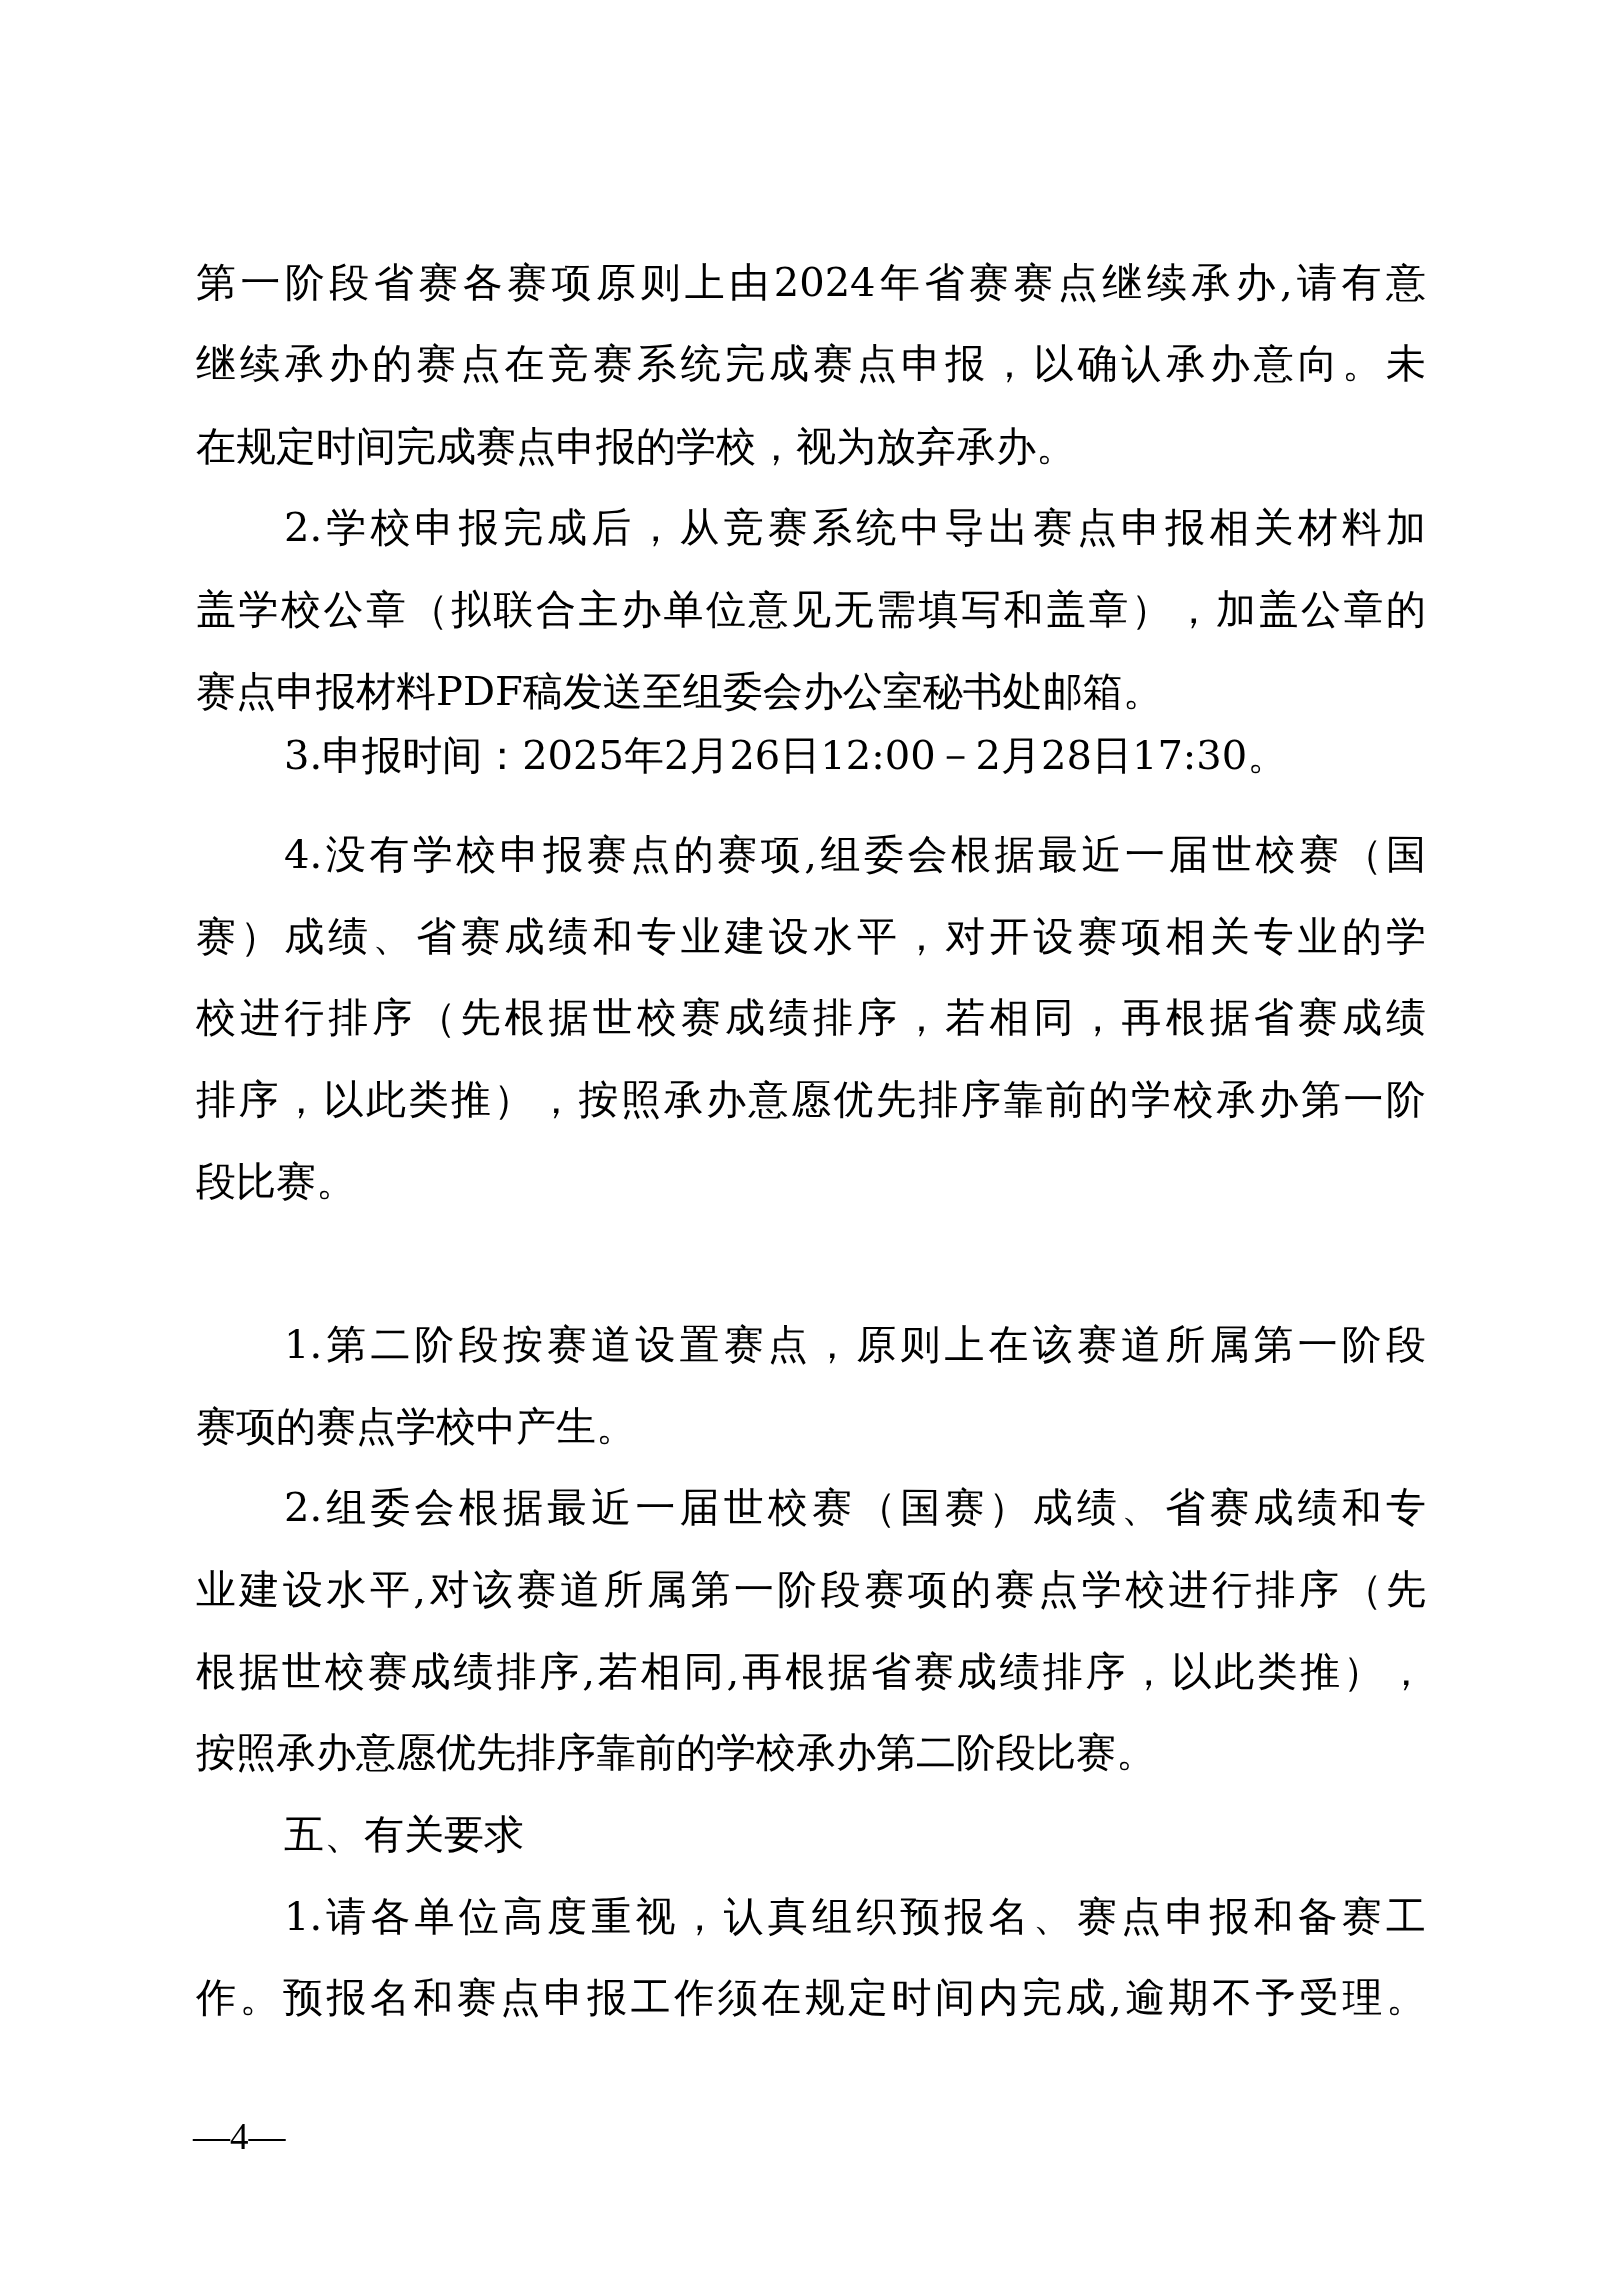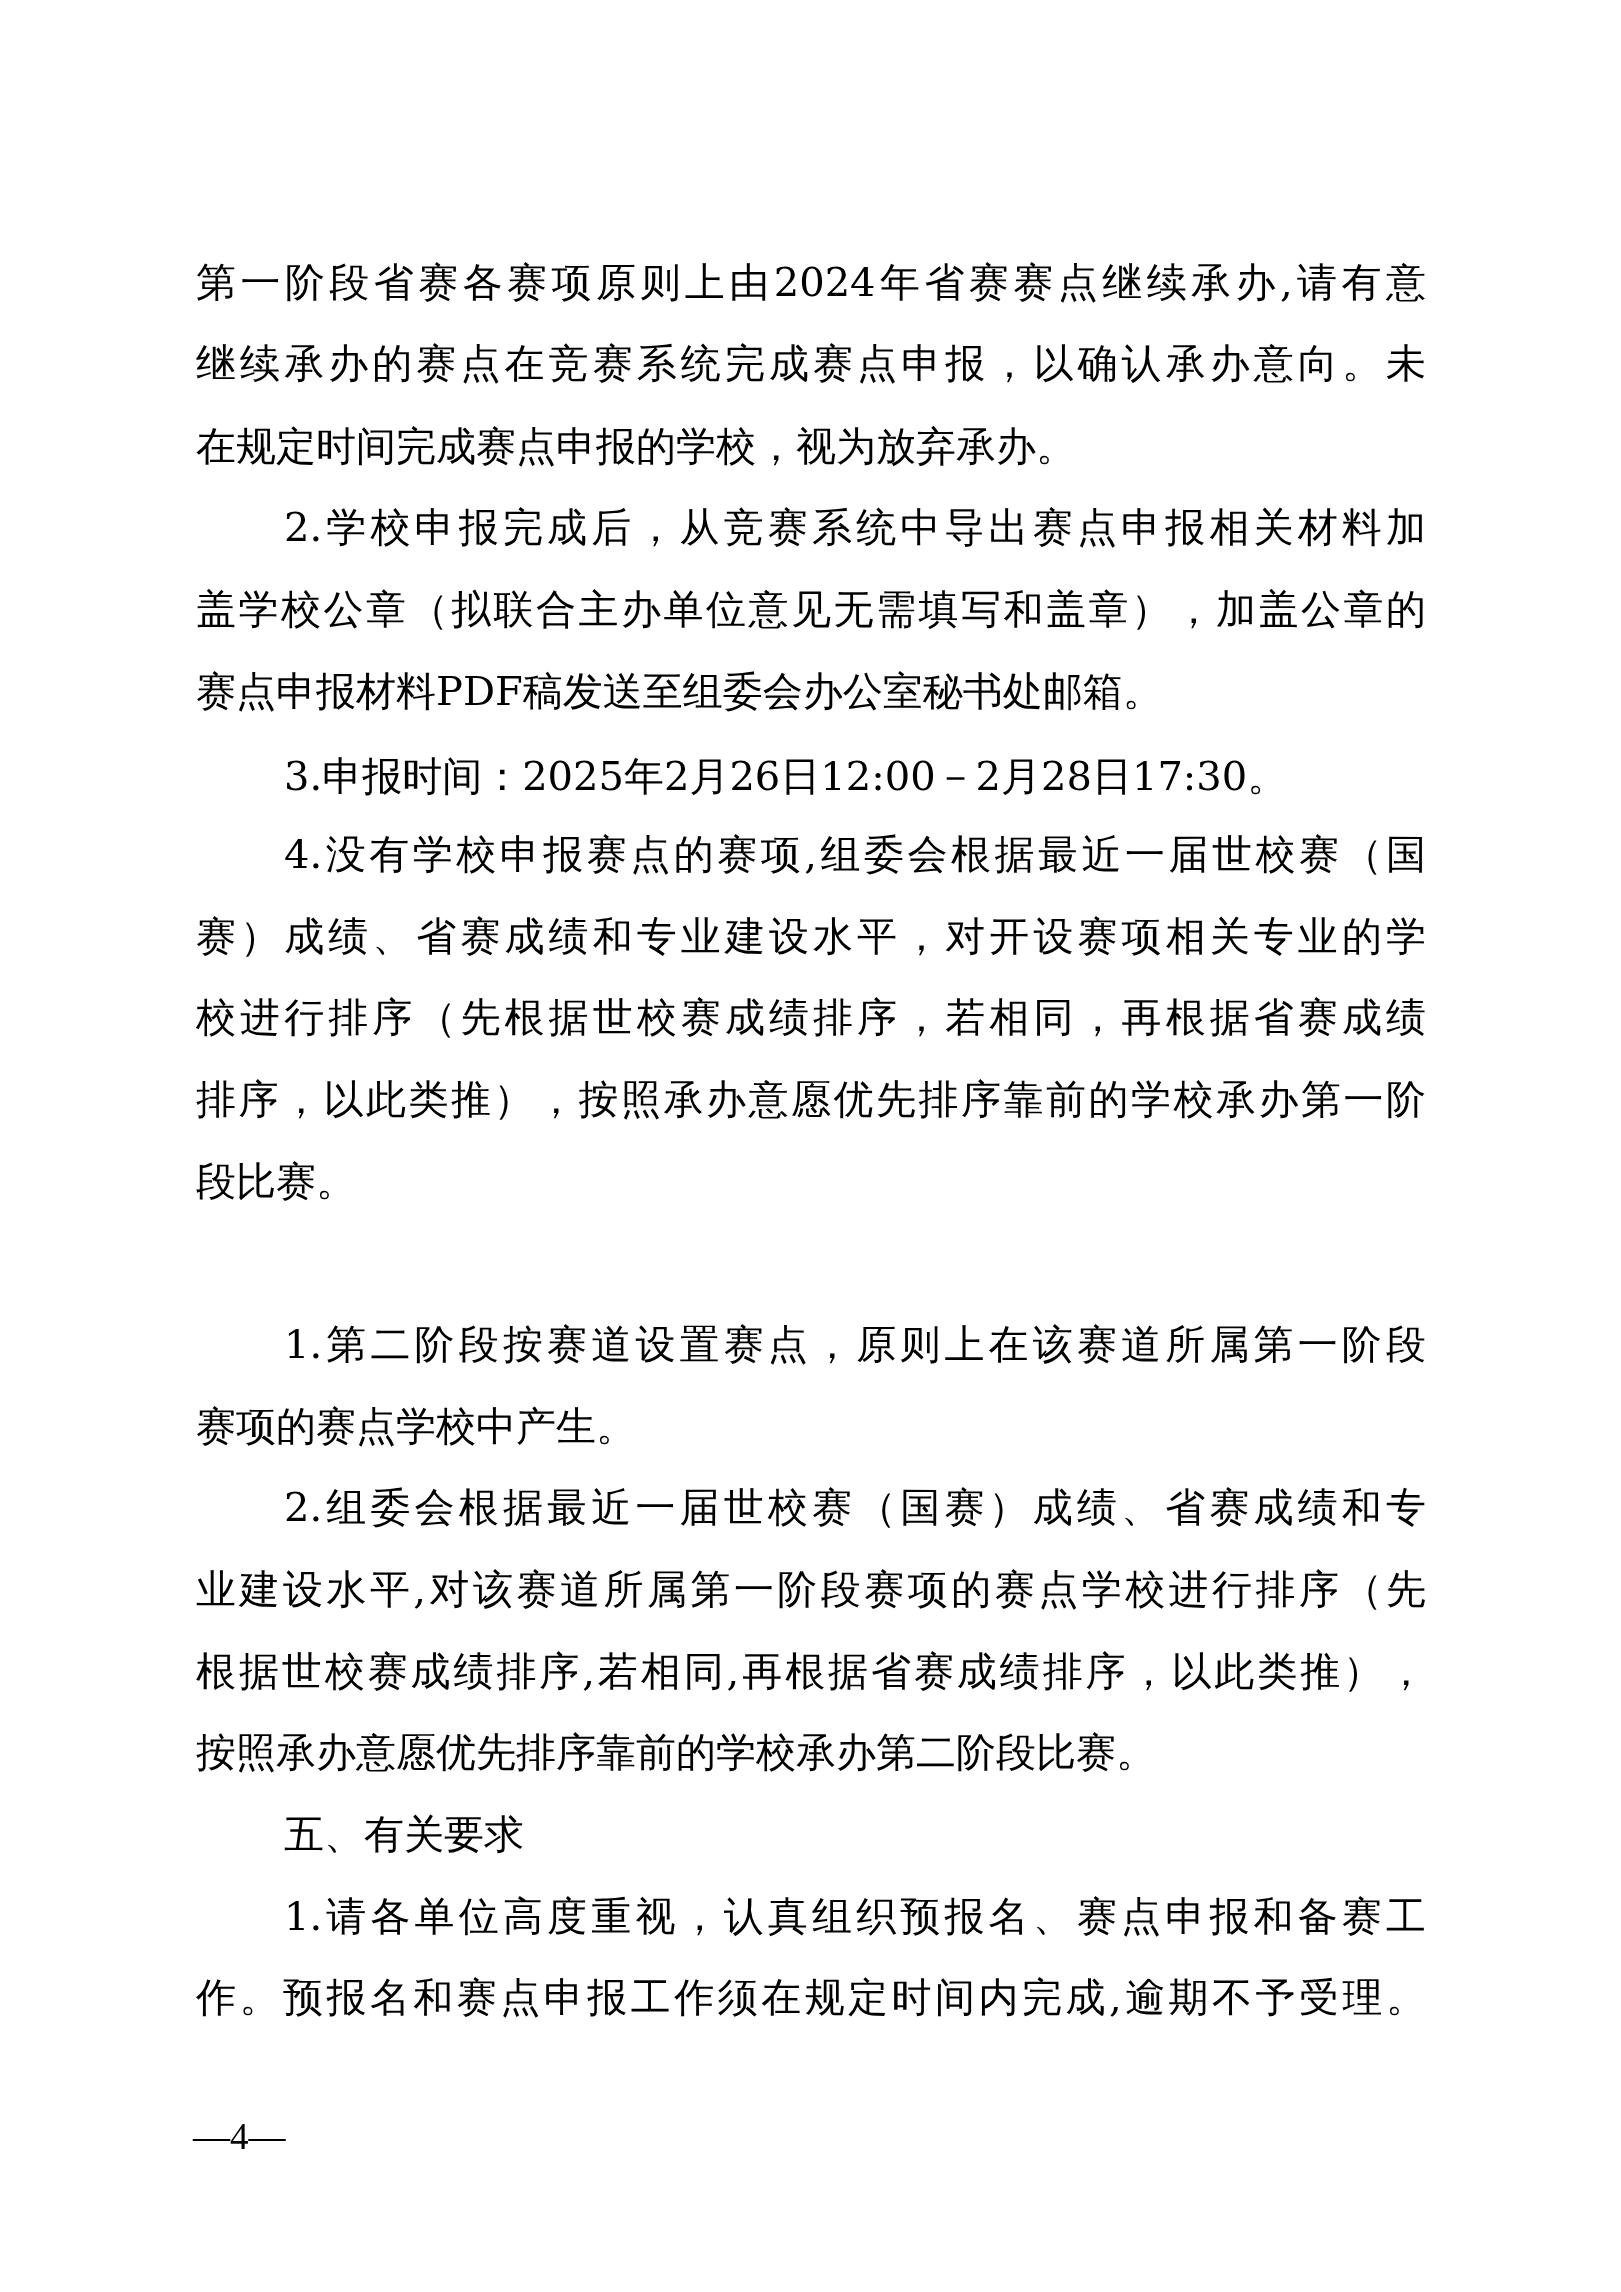--- a/index.html
+++ b/index.html
@@ -71,21 +71,21 @@
 <div class="page">
 
   <div class="line justify" style="top:241px">第一阶段省赛各赛项原则上由2024年省赛赛点继续承办,请有意</div>
   <div class="line justify" style="top:322px">继续承办的赛点在竞赛系统完成赛点申报，以确认承办意向。未</div>
   <div class="line left" style="top:405px">在规定时间完成赛点申报的学校，视为放弃承办。</div>
 
   <div class="line justify indent" style="top:486px">2.学校申报完成后，从竞赛系统中导出赛点申报相关材料加</div>
   <div class="line justify" style="top:568px">盖学校公章（拟联合主办单位意见无需填写和盖章），加盖公章的</div>
   <div class="line left" style="top:650px">赛点申报材料PDF稿发送至组委会办公室秘书处邮箱。</div>
 
-  <div class="line left indent" style="top:735px">3.申报时间：2025年2月26日12:00－2月28日17:30。</div>
+  <div class="line left indent" style="top:714px">3.申报时间：2025年2月26日12:00－2月28日17:30。</div>
 
   <div class="line justify indent" style="top:813px">4.没有学校申报赛点的赛项,组委会根据最近一届世校赛（国</div>
   <div class="line justify" style="top:895px">赛）成绩、省赛成绩和专业建设水平，对开设赛项相关专业的学</div>
   <div class="line justify" style="top:976px">校进行排序（先根据世校赛成绩排序，若相同，再根据省赛成绩</div>
   <div class="line justify" style="top:1058px">排序，以此类推），按照承办意愿优先排序靠前的学校承办第一阶</div>
   <div class="line left" style="top:1140px">段比赛。</div>
 
 
   <div class="line justify indent" style="top:1303px">1.第二阶段按赛道设置赛点，原则上在该赛道所属第一阶段</div>
   <div class="line left" style="top:1385px">赛项的赛点学校中产生。</div>

